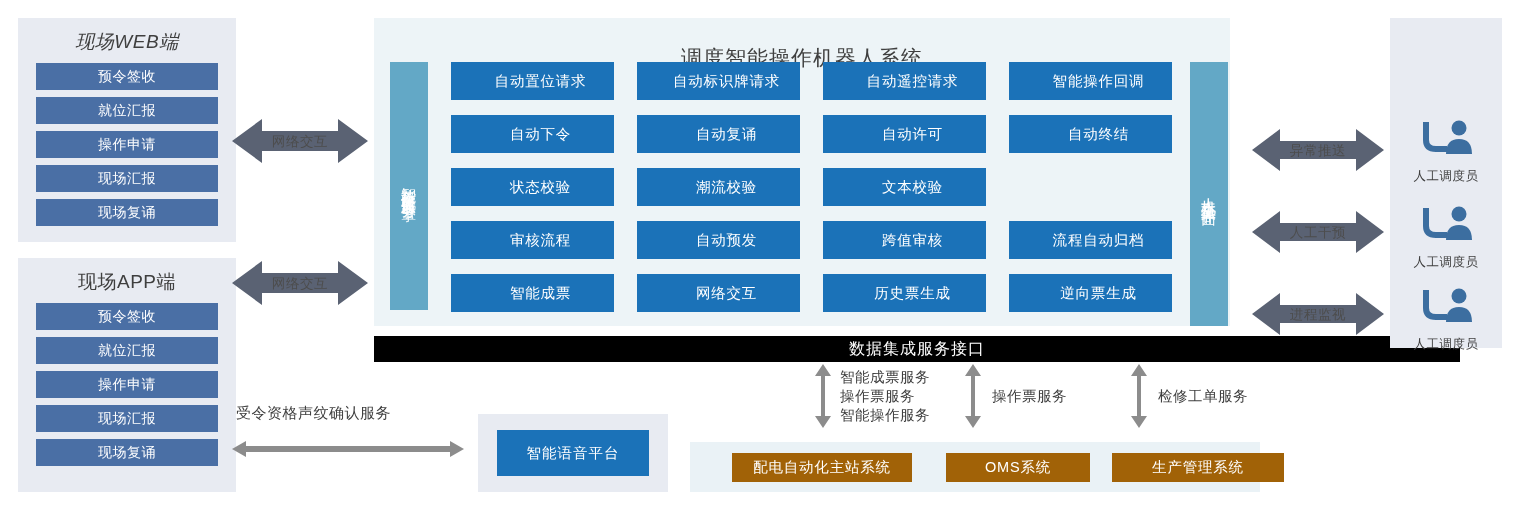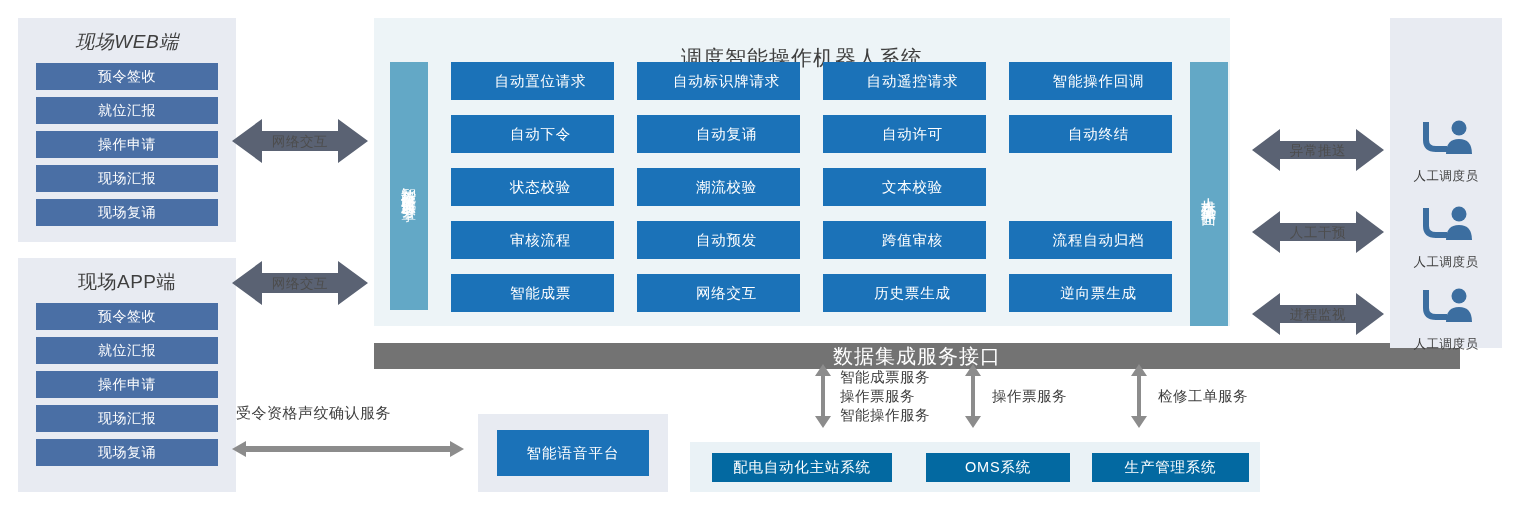--- a/index.html
+++ b/index.html
@@ -52,30 +52,30 @@
   }
   .cell {
     background: #1b72b8; color: #ffffff; font-size: 14.5px;
     display: flex; align-items: center; justify-content: center;
     letter-spacing: .8px; white-space: nowrap; padding-left: 16px;
   }
   .cell.empty { background: transparent; }
 
   
   .integration-bar {
-    position: absolute; background: #737373; color: #ffffff;
-    font-size: 20px; letter-spacing: 1px;
-    display: flex; align-items: center; justify-content: center; margin-top: 7px;
+    position: absolute; background: #000000; color: #ffffff;
+    font-size: 16px; letter-spacing: 1px;
+    display: flex; align-items: center; justify-content: center;
   }
 
   
   .sys-chip {
-    background: #0369a1; color: #ffffff; font-size: 14.5px;
-    display: flex; align-items: center; justify-content: center;
-    height: 29px; letter-spacing: .8px; white-space: nowrap;
+    background: #a16207; color: #ffffff; font-size: 14.5px;
+    display: flex; align-items: center; justify-content: center;
+    height: 29px; letter-spacing: .8px; white-space: nowrap; margin-left: 20px;
   }
   .voice-chip {
     position: absolute; background: #1b72b8; color: #ffffff;
     font-size: 14.5px; letter-spacing: 1px;
     display: flex; align-items: center; justify-content: center;
   }
 
   
   .arrow-wrap { position: absolute; }
   .arrow-wrap svg { display: block; }
@@ -258,21 +258,21 @@
   <div class="arrow-wrap" style="left:1128px; top:364px; width:22px; height:64px;">
     <svg width="22" height="64" viewBox="0 0 22 64">
       <polygon points="11,0 19,12 13,12 13,52 19,52 11,64 3,52 9,52 9,12 3,12" fill="#8c8c8c"></polygon>
     </svg>
   </div>
   <div class="svc-label" style="left:1158px; top:387px;">检修工单服务</div>
 
   <div class="panel-pale" style="left:690px; top:442px; width:570px; height:50px;">
     <div class="sys-chip" style="position:absolute; left:22px; top:11px; width:180px;">配电自动化主站系统</div>
     <div class="sys-chip" style="position:absolute; left:236px; top:11px; width:144px;">OMS系统</div>
-    <div class="sys-chip" style="position:absolute; left:402px; top:11px; width:157px;">生产管理系统</div>
+    <div class="sys-chip" style="position:absolute; left:402px; top:11px; width:172px;">生产管理系统</div>
   </div>
 
   <div class="panel-light" style="left:478px; top:414px; width:190px; height:78px;"></div>
   <div class="voice-chip" style="left:497px; top:430px; width:152px; height:46px;">智能语音平台</div>
 
   <div class="flat-label" style="left:236px; top:404px; width:224px;">受令资格声纹确认服务</div>
 
   <div class="arrow-wrap" style="left:232px; top:438px; width:232px; height:22px;">
     <svg width="232" height="22" viewBox="0 0 232 22">
       <polygon points="0,11 14,3 14,8 218,8 218,3 232,11 218,19 218,14 14,14 14,19" fill="#8c8c8c"></polygon>

